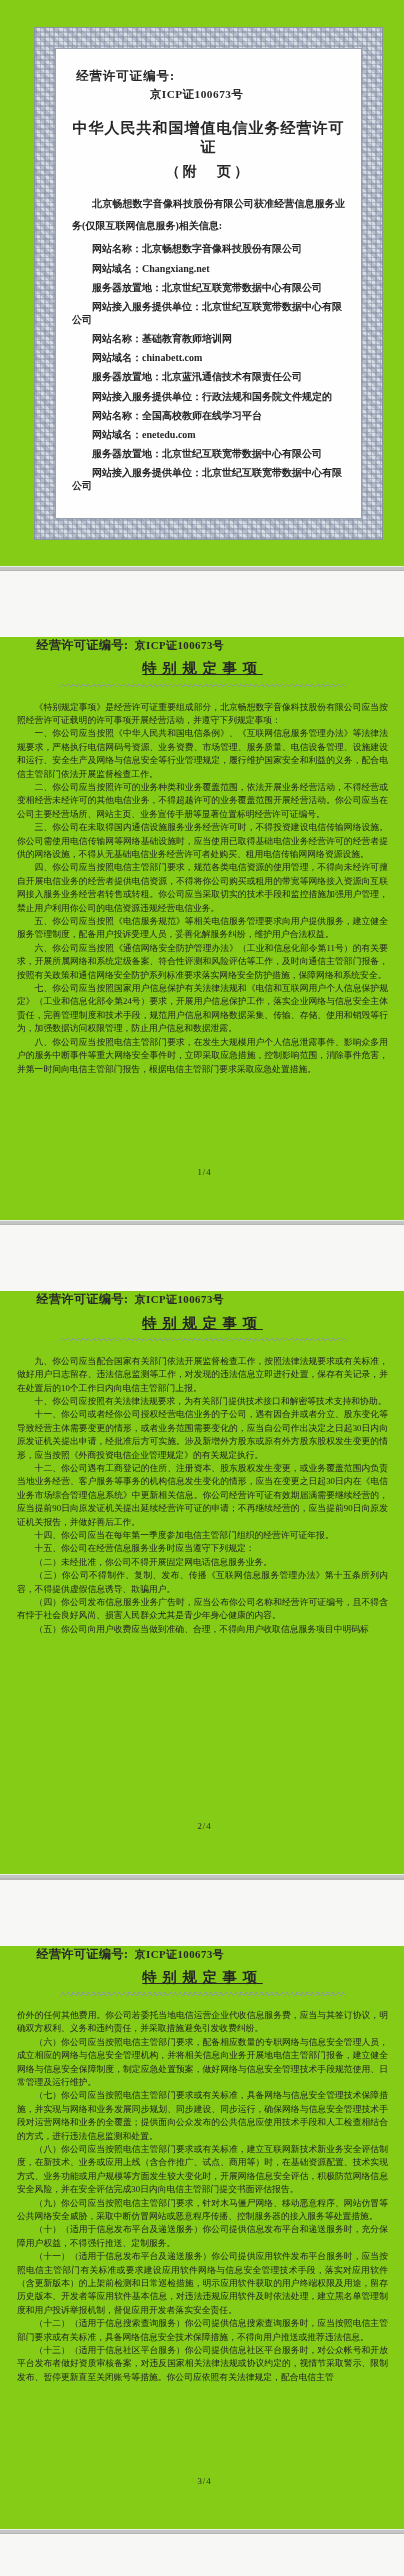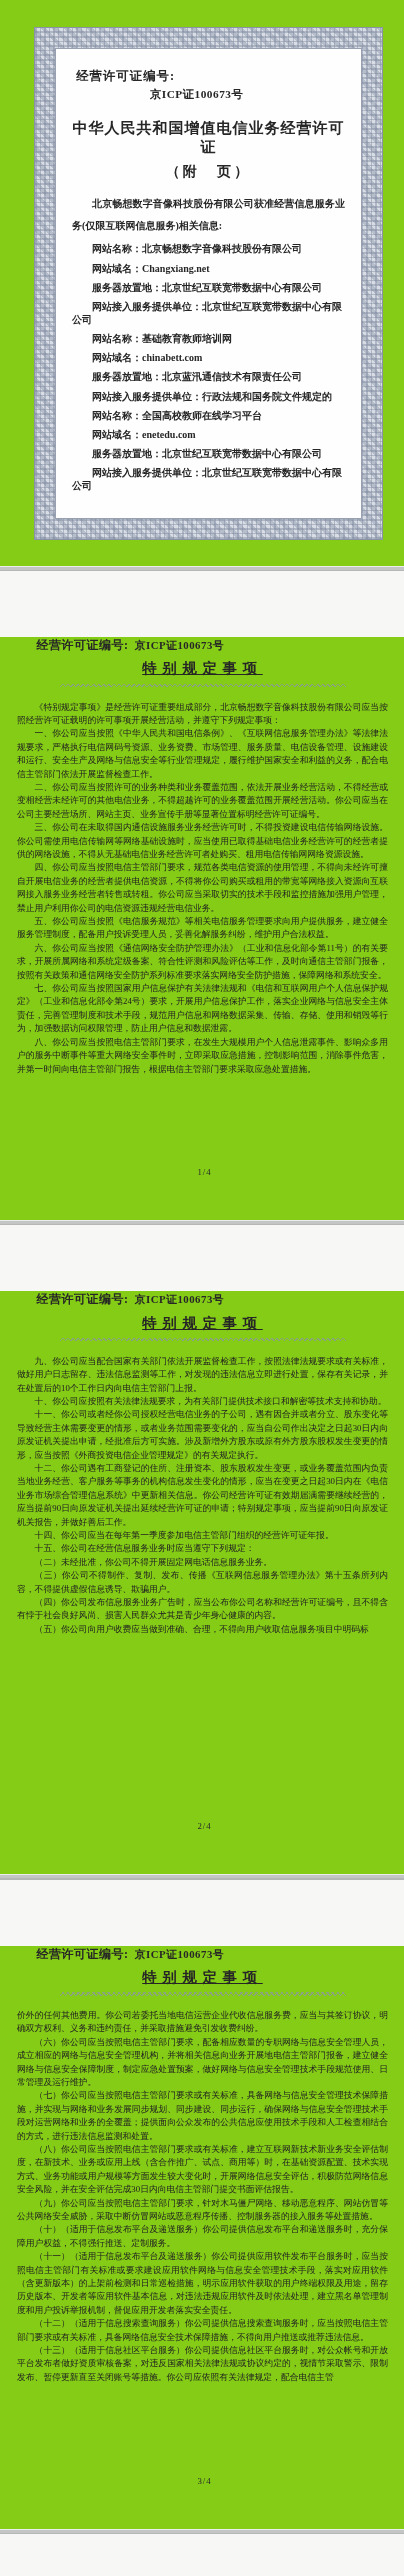--- a/index.html
+++ b/index.html
@@ -117,21 +117,21 @@
   <div class="phead">
     <span class="phead-label">经营许可证编号:</span>
     <span class="phead-value">京ICP证100673号</span>
   </div>
   <h2 class="ptitle">特别规定事项</h2>
   <div class="pzigzag"></div>
   <div class="pbody">
       <p class="ind">九、你公司应当配合国家有关部门依法开展监督检查工作，按照法律法规要求或有关标准，做好用户日志留存、违法信息监测等工作，对发现的违法信息立即进行处置，保存有关记录，并在处置后的10个工作日内向电信主管部门上报。</p>
       <p class="ind">十、你公司应按照有关法律法规要求，为有关部门提供技术接口和解密等技术支持和协助。</p>
       <p class="ind">十一、你公司或者经你公司授权经营电信业务的子公司，遇有因合并或者分立、股东变化等导致经营主体需要变更的情形，或者业务范围需要变化的，应当自公司作出决定之日起30日内向原发证机关提出申请，经批准后方可实施。涉及新增外方股东或原有外方股东股权发生变更的情形，应当按照《外商投资电信企业管理规定》的有关规定执行。</p>
-      <p class="ind">十二、你公司遇有工商登记的住所、注册资本、股东股权发生变更，或业务覆盖范围内负责当地业务经营、客户服务等事务的机构信息发生变化的情形，应当在变更之日起30日内在《电信业务市场综合管理信息系统》中更新相关信息。你公司经营许可证有效期届满需要继续经营的，应当提前90日向原发证机关提出延续经营许可证的申请；特别规定事项，应当提前90日向原发证机关报告，并做好善后工作。</p>
+      <p class="ind">十二、你公司遇有工商登记的住所、注册资本、股东股权发生变更，或业务覆盖范围内负责当地业务经营、客户服务等事务的机构信息发生变化的情形，应当在变更之日起30日内在《电信业务市场综合管理信息系统》中更新相关信息。你公司经营许可证有效期届满需要继续经营的，应当提前90日向原发证机关提出延续经营许可证的申请；不再继续经营的，应当提前90日向原发证机关报告，并做好善后工作。</p>
       <p class="ind">十四、你公司应当在每年第一季度参加电信主管部门组织的经营许可证年报。</p>
       <p class="ind">十五、你公司在经营信息服务业务时应当遵守下列规定：</p>
       <p class="ind">（二）未经批准，你公司不得开展固定网电话信息服务业务。</p>
       <p class="ind">（三）你公司不得制作、复制、发布、传播《互联网信息服务管理办法》第十五条所列内容，不得提供虚假信息诱导、欺骗用户。</p>
       <p class="ind">（四）你公司发布信息服务业务广告时，应当公布你公司名称和经营许可证编号，且不得含有悖于社会良好风尚、损害人民群众尤其是青少年身心健康的内容。</p>
       <p class="ind">（五）你公司向用户收费应当做到准确、合理，不得向用户收取信息服务项目中明码标</p>
     </div>
   <div class="pagenum">2/4</div>
 </section>
 

